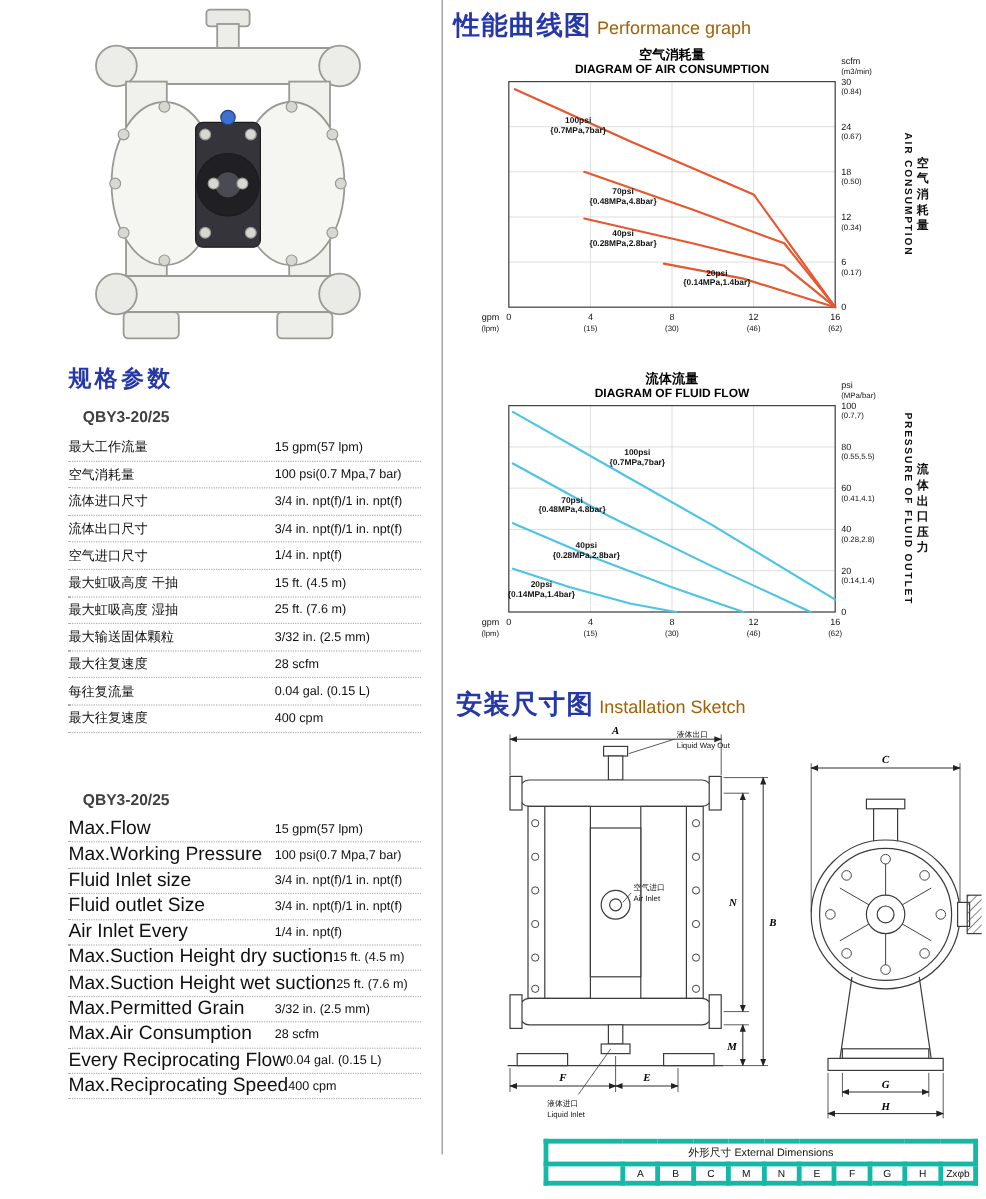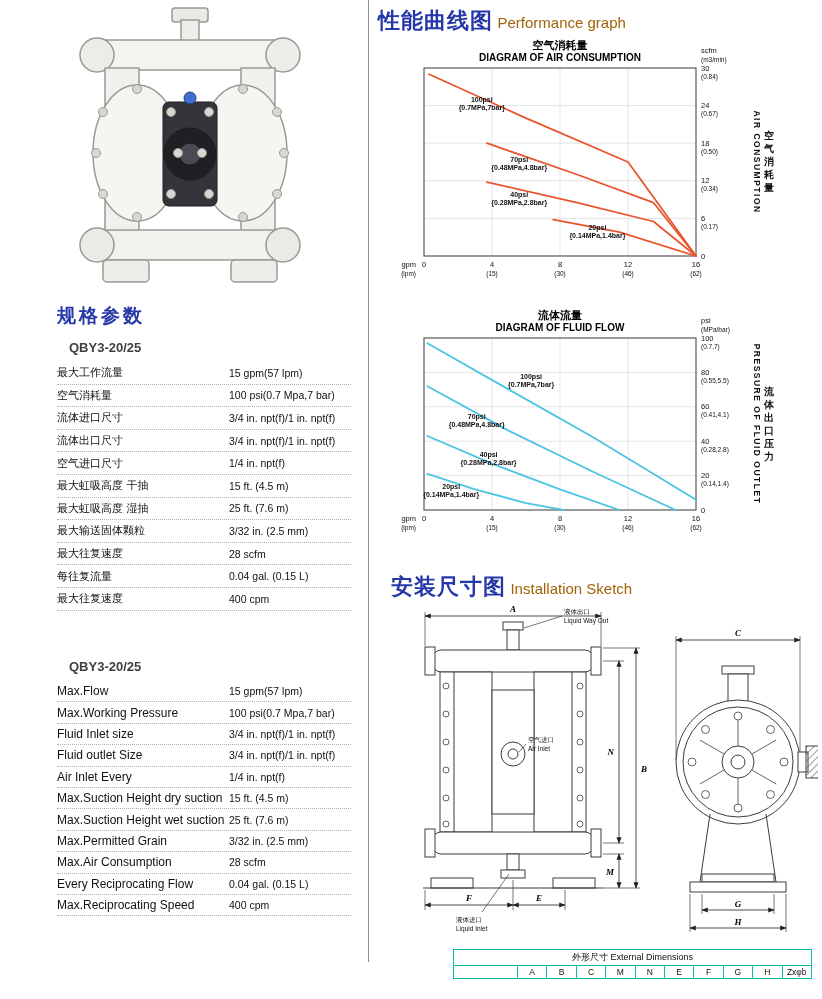--- a/index.html
+++ b/index.html
@@ -13,21 +13,21 @@
   #specs-zh-heading{font-size:19px;font-weight:bold;color:#2638a8;letter-spacing:3px;font-family:"DejaVu Sans",sans-serif}
   #specs-en-heading{font-size:15px;font-weight:bold;color:#2638a8}
   .model{font-size:13px;font-weight:bold;margin:11px 12px 7px;color:#404040}
 
   
   .spec-rows{width:294px}
   .spec-row{display:flex;align-items:center;border-bottom:1px dotted #b0b0b0}
   #specs-zh .spec-row{height:22.6px}
   #specs-en .spec-row{height:21.4px}
   .spec-label{flex:0 0 172px;font-size:11px;font-family:"DejaVu Sans",sans-serif;white-space:nowrap}
-  #specs-en .spec-label{font-size:12px;font-family:"Liberation Sans",sans-serif}
+  #specs-en .spec-label{font-size:16px;font-family:"Liberation Sans",sans-serif}
   .spec-value{font-size:10.5px;white-space:nowrap}
 
   
   #divider{left:368px;top:0;width:1px;height:962px;background:#8f8f8f}
 
   
   .ct-zh{font:bold 11px "DejaVu Sans",sans-serif;fill:#000}
   .ct-en{font:bold 10px "Liberation Sans",sans-serif;fill:#000}
   .tick{font:7.5px "Liberation Sans",sans-serif;fill:#111}
   .ticksub{font:6.5px "Liberation Sans",sans-serif;fill:#111}
@@ -41,21 +41,21 @@
   
   .draw{stroke:#3c3c3c;stroke-width:1}
   .thin{stroke:#3c3c3c;fill:none;stroke-width:.7}
   .dim-line{stroke:#222;stroke-width:.8}
   .dim-label{font:italic bold 9px "Liberation Serif",serif;fill:#000}
   .port-zh{font:6.5px "DejaVu Sans",sans-serif;fill:#111}
   .port-en{font:6.5px "Liberation Sans",sans-serif;fill:#111}
 
   
   #dims-table{left:453px;top:949px;width:358px;border-collapse:collapse;font-size:8.5px;table-layout:fixed;background:#fff}
-  #dims-table th,#dims-table td{border:1px solid #14b8a6;text-align:center;padding:1px 2px;font-weight:normal;overflow:hidden;white-space:nowrap}
+  #dims-table th,#dims-table td{border:4px solid #14b8a6;text-align:center;padding:1px 2px;font-weight:normal;overflow:hidden;white-space:nowrap}
   #dims-table .dims-title{font-size:9px}
 </style>
 </head>
 <body>
 
 <svg id="pump-photo" class="abs" style="left:45px;top:2px" width="290" height="296" viewBox="0 0 290 296">
   <g stroke="#9a9a94" fill="#f3f3ef" stroke-width="1.5">
     <rect x="127" y="6" width="36" height="14" rx="3" fill="#e9e9e5"></rect>
     <rect x="136" y="18" width="18" height="22" fill="#ededea"></rect>
     <rect x="42" y="38" width="206" height="30" rx="14"></rect>
@@ -319,21 +319,21 @@
         <span class="spec-label">Every Reciprocating Flow</span>
         <span class="spec-value">0.04 gal. (0.15 L)</span>
       </div>
       <div class="spec-row">
         <span class="spec-label">Max.Reciprocating Speed</span>
         <span class="spec-value">400 cpm</span>
       </div>
     </div>
 </div>
 
-<div id="install-heading" class="abs sec-heading" style="left:391px;top:572px">
+<div id="install-heading" class="abs sec-heading" style="left:380px;top:572px">
   <span class="zh">安装尺寸图</span>
   <span class="en">Installation Sketch</span>
 </div>
 
 <svg id="install-svg" class="abs" style="left:378px;top:602px" width="440" height="342" viewBox="0 0 440 342">
   <defs>
     <marker id="ar" viewBox="0 0 10 10" refX="9" refY="5" markerWidth="8" markerHeight="8" orient="auto-start-reverse">
       <path d="M0,1L10,5L0,9z" fill="#222"></path>
     </marker>
     <pattern id="hatch" width="5" height="5" patternUnits="userSpaceOnUse" patternTransform="rotate(45)">

